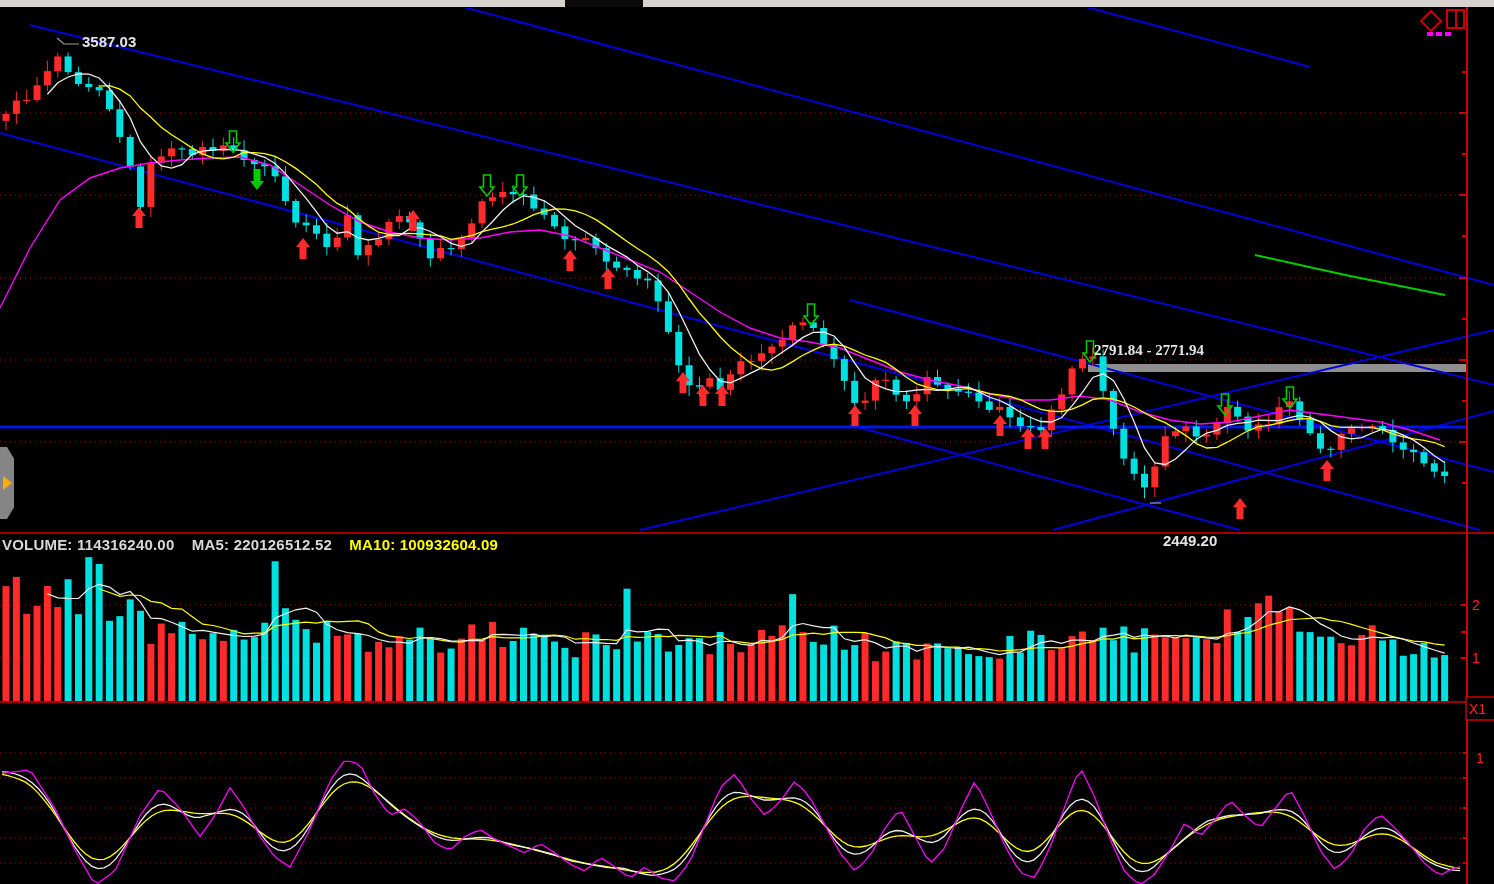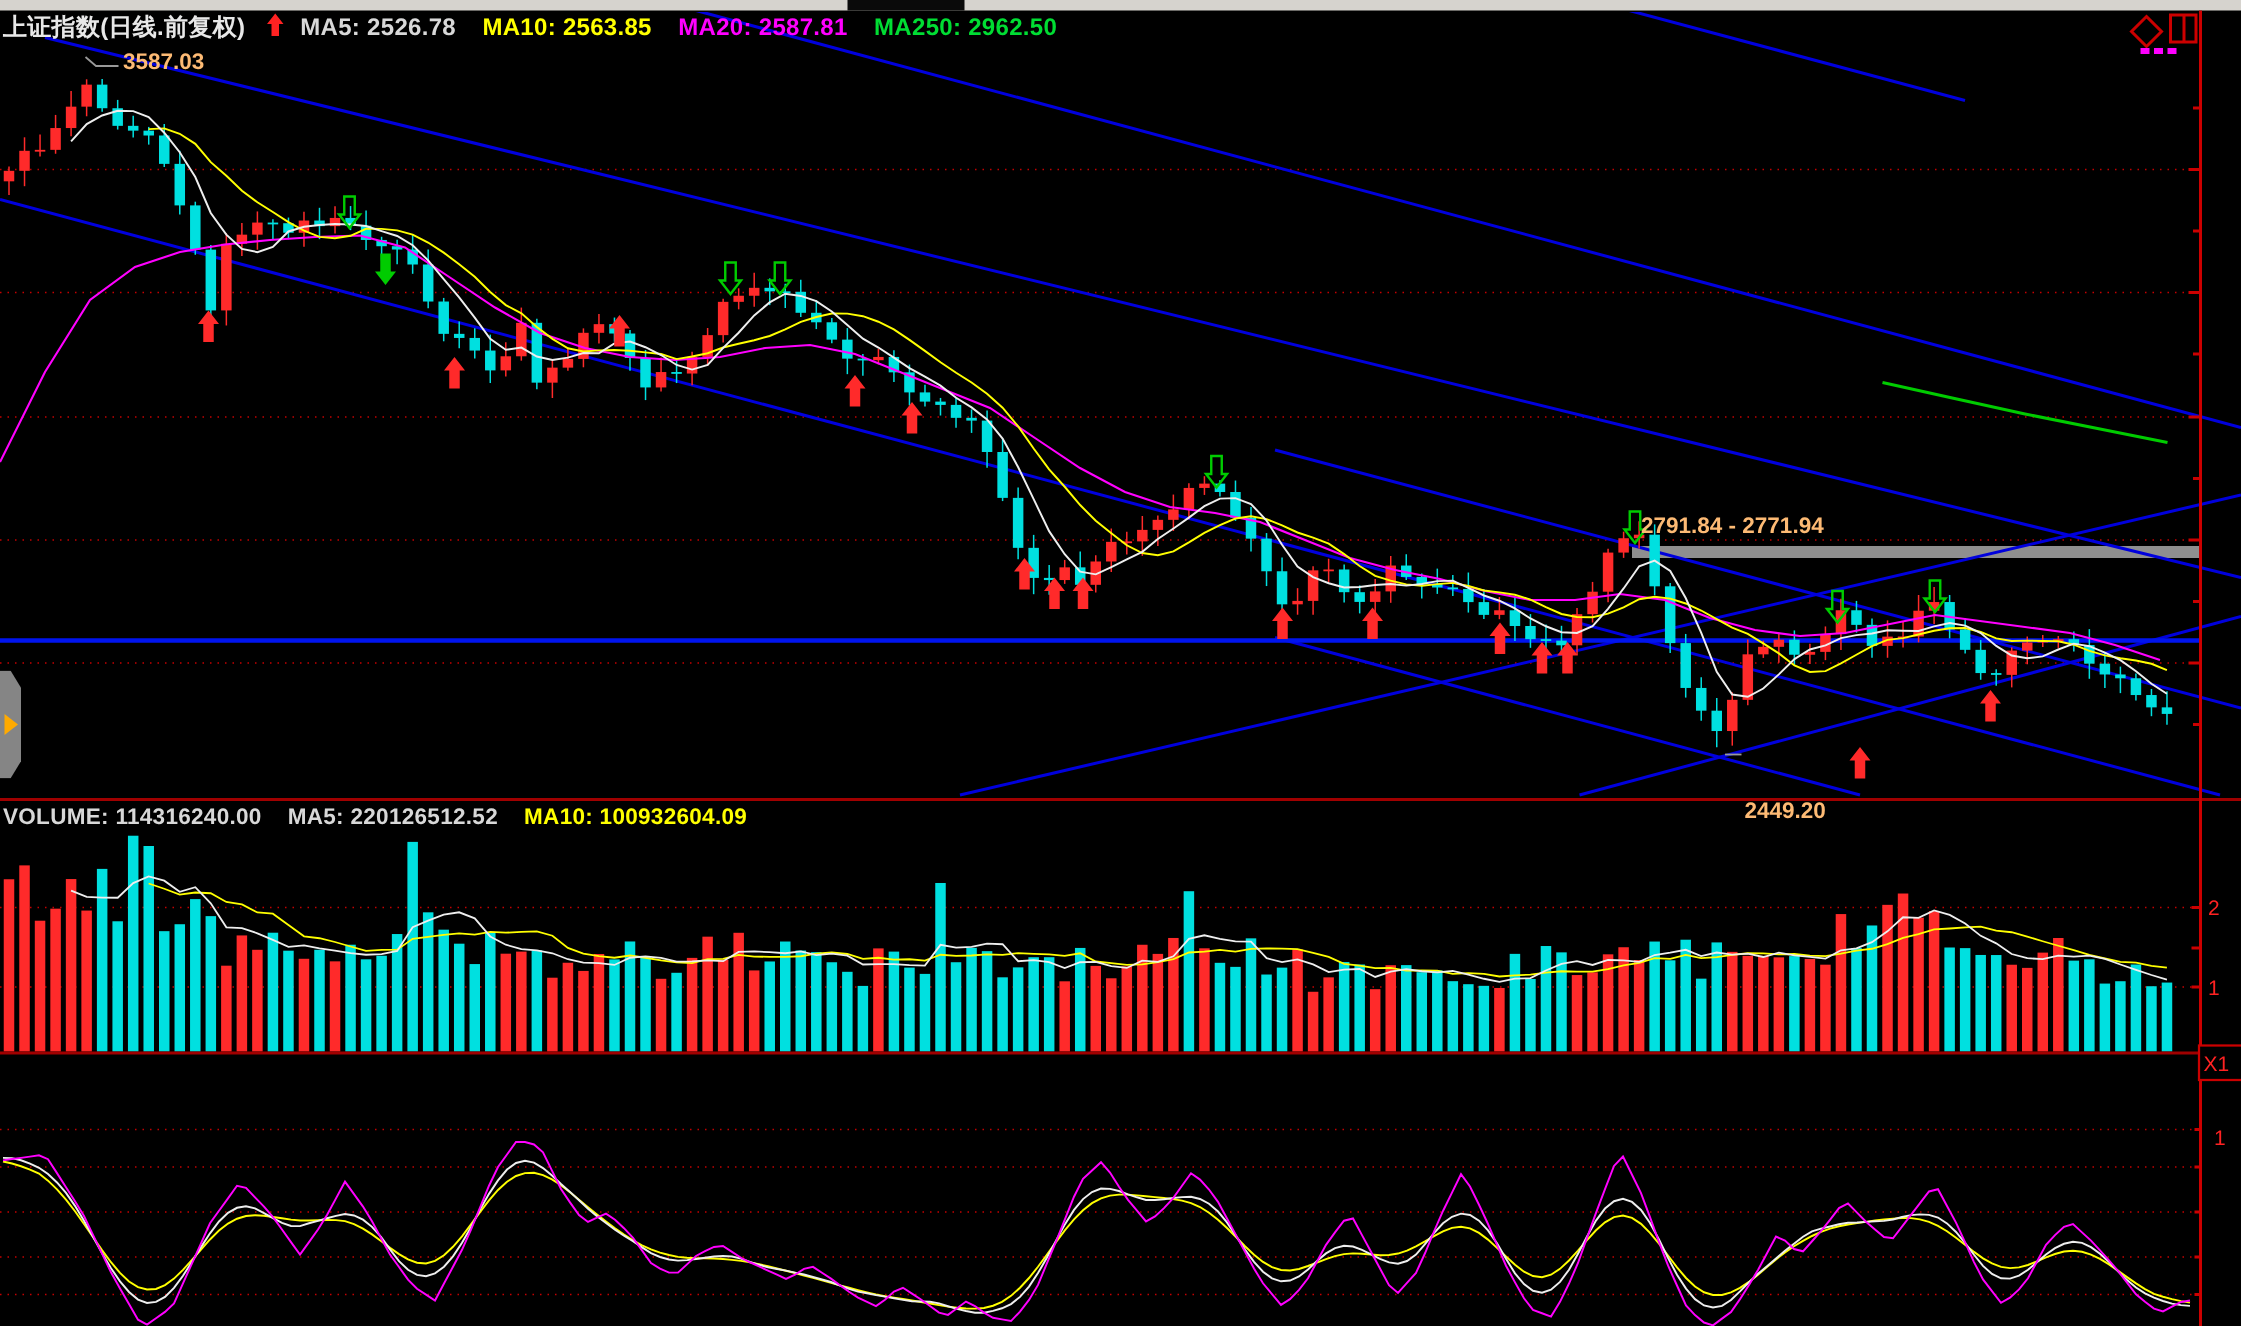--- a/index.html
+++ b/index.html
@@ -12,23 +12,23 @@
   .hdr span{margin-right:13px;}
   .main-hdr{left:2px;top:8px;}
   .vol-hdr{left:2px;top:536px;font-size:15px;}
   .kdj-hdr{left:2px;top:704px;font-size:15px;}
   .c-title{color:#e8e8e8;}
   .c-white{color:#d8d8d8;}
   .c-yellow{color:#ffff00;}
   .c-magenta{color:#ff00ff;}
   .c-green{color:#00dd33;}
   .uparr{vertical-align:-2px;margin-right:6px;}
-  .ann{position:absolute;color:#fdba74;font-size:15px;font-weight:bold;white-space:nowrap;}
+  .ann{position:absolute;color:#e5e5e5;font-size:15px;font-weight:bold;white-space:nowrap;}
   #ann-high{left:82px;top:33px;}
-  #ann-gap{left:1094px;top:342px;}
+  #ann-gap{left:1094px;top:342px;font-family:Liberation Serif, serif;}
   #ann-low{left:1163px;top:496px;margin-top:36px;}
   .side-tab{position:absolute;left:0;top:447px;width:14px;height:72px;background:#858585;
     clip-path:polygon(0 0,50% 0,100% 16%,100% 84%,50% 100%,0 100%);}
   .side-tab .tri{position:absolute;left:3px;top:29px;width:0;height:0;
     border-top:7px solid transparent;border-bottom:7px solid transparent;border-left:9px solid #ffaa00;}
 </style>
 </head>
 <body>
 
 <div id="app">
@@ -546,29 +546,20 @@
       <rect x="1466" y="697" width="29" height="23" fill="#000" stroke="#cc0000" stroke-width="1.5"></rect>
       <text x="1469" y="714" fill="#ff2222" font-size="14" font-family="Liberation Sans, sans-serif">X1</text>
       <polygon points="1431,11 1441,21 1431,31 1421,21" fill="none" stroke="#cc0000" stroke-width="2"></polygon>
       <rect x="1447" y="10" width="17" height="18" fill="none" stroke="#cc0000" stroke-width="2"></rect>
       <line x1="1456" y1="10" x2="1456" y2="28" stroke="#cc0000" stroke-width="2"></line>
       <rect x="1427" y="32" width="6" height="4" fill="#ff00ff"></rect>
       <rect x="1436" y="32" width="6" height="4" fill="#ff00ff"></rect>
       <rect x="1445" y="32" width="6" height="4" fill="#ff00ff"></rect>
     </svg>
 
-  <div class="hdr main-hdr">
-    <span class="c-title">上证指数(日线.前复权)</span><svg class="uparr" width="13" height="17">
-        <path d="M6.5 1 L12 8 H9 V16 H4 V8 H1 Z" fill="#ff2222"></path>
-      </svg>
-    <span class="c-white">MA5: 2526.78</span>
-    <span class="c-yellow">MA10: 2563.85</span>
-    <span class="c-magenta">MA20: 2587.81</span>
-    <span class="c-green">MA250: 2962.50</span>
-  </div>
 
   <div class="hdr vol-hdr">
     <span class="c-white">VOLUME: 114316240.00</span>
     <span class="c-white">MA5: 220126512.52</span>
     <span class="c-yellow">MA10: 100932604.09</span>
   </div>
 
 
   <div class="ann" id="ann-high">3587.03</div>
   <div class="ann" id="ann-gap">2791.84 - 2771.94</div>

